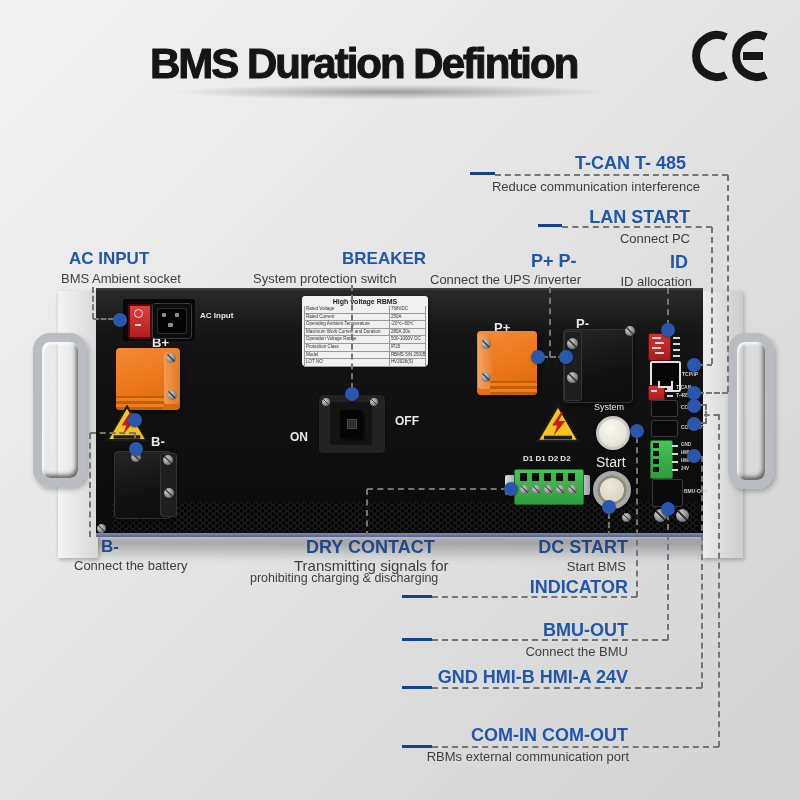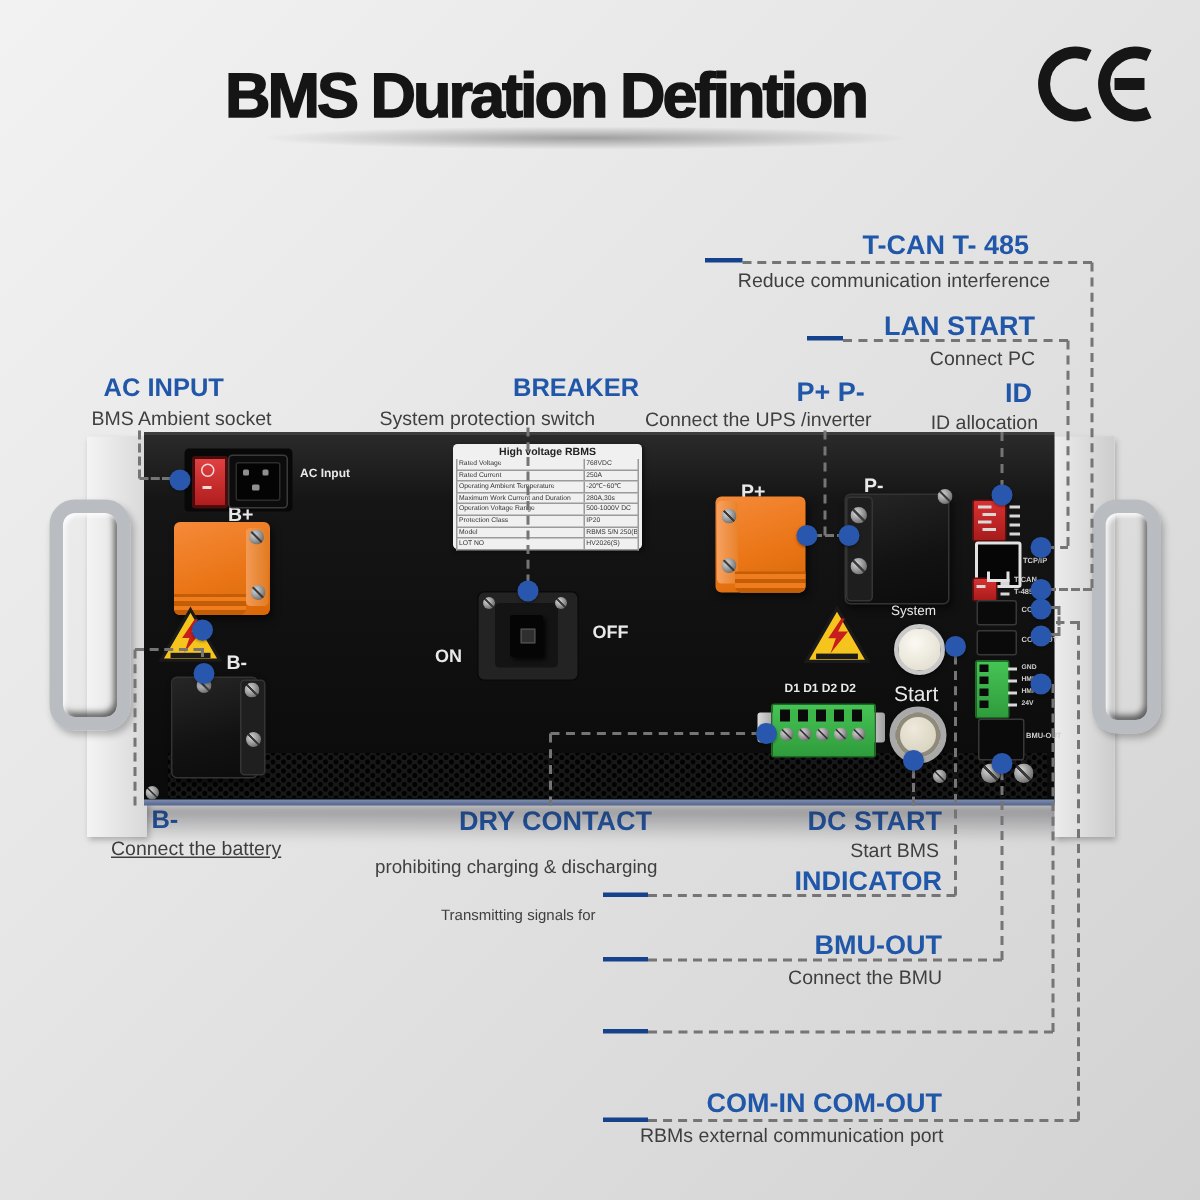--- a/index.html
+++ b/index.html
@@ -322,31 +322,32 @@
   <div class="abs ct" style="left:531px;top:251px;">P+ P-</div>
   <div class="abs cd" style="left:430px;top:272px;">Connect the UPS /inverter</div>
 
   <div class="abs ct sm" style="left:69px;top:249px;">AC INPUT</div>
   <div class="abs cd" style="left:61px;top:271px;">BMS Ambient socket</div>
 
   <div class="abs ct sm" style="left:342px;top:249px;">BREAKER</div>
   <div class="abs cd" style="left:253px;top:271px;">System protection switch</div>
 
   <div class="abs ct sm" style="left:74px;top:537px;">B+ B-</div>
-  <div class="abs cd" style="left:74px;top:558px;text-decoration:underline;">Connect the battery</div>
+  <div class="abs cd" style="left:74px;top:558px;">Connect the battery</div>
 
   <div class="abs ct" style="left:306px;top:537px;">DRY CONTACT</div>
-  <div class="abs cd" style="left:294px;top:557px;font-size:10px;margin-top:48px;">Transmitting signals for</div>
+  <div class="abs cd" style="left:294px;top:557px;font-size:15px;">Transmitting signals for</div>
   <div class="abs cd" style="left:250px;top:571px;font-size:12.5px;">prohibiting charging &amp; discharging</div>
 
   <div class="abs ct" style="right:172px;top:537px;">DC START</div>
   <div class="abs cd" style="right:174px;top:559px;">Start BMS</div>
 
   <div class="abs ct" style="right:172px;top:577px;">INDICATOR</div>
 
   <div class="abs ct" style="right:172px;top:620px;">BMU-OUT</div>
   <div class="abs cd" style="right:172px;top:644px;">Connect the BMU</div>
 
+  <div class="abs ct" style="right:172px;top:667px;">GND HMI-B HMI-A 24V</div>
 
   <div class="abs cd" style="right:171px;top:749px;">RBMs external communication port</div>
   <div class="abs ct" style="right:172px;top:725px;">COM-IN COM-OUT</div>
 
 </div>
 
 </body></html>

